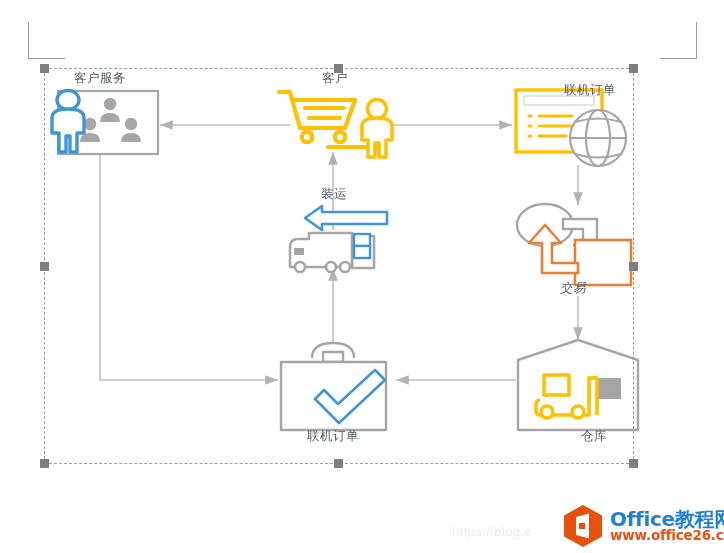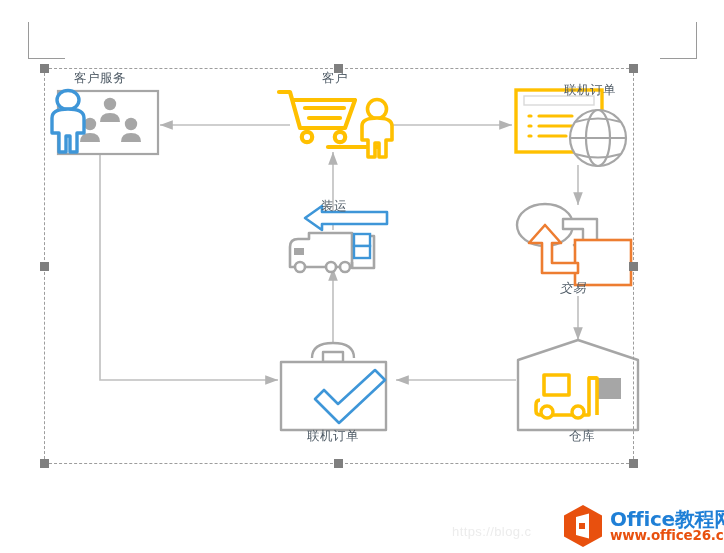--- a/index.html
+++ b/index.html
@@ -247,24 +247,24 @@
           <circle cx="547" cy="412" r="6"></circle>
           <circle cx="578" cy="412" r="6"></circle>
         </g>
       </g>
     </g>
   </svg>
 
   <div class="label center" style="left:100px; top:70px;">客户服务</div>
   <div class="label center" style="left:335px; top:70px;">客户</div>
   <div class="label center" style="left:590px; top:70px;margin-top:12px;">联机订单</div>
-  <div class="label center" style="left:334px; top:198px;">装运</div>
+  <div class="label center" style="left:334px; top:186px;">装运</div>
   <div class="label center" style="left:573px; top:280px;font-style:italic;">交易</div>
   <div class="label center" style="left:333px; top:428px;">联机订单</div>
-  <div class="label center" style="left:582px; top:428px;">仓库</div>
+  <div class="label center" style="left:594px; top:428px;">仓库</div>
 
   <div class="sel-frame"></div>
   <div class="handle" style="left:40px; top:64px;"></div>
   <div class="handle" style="left:334px; top:64px;"></div>
   <div class="handle" style="left:629px; top:64px;"></div>
   <div class="handle" style="left:40px; top:262px;"></div>
   <div class="handle" style="left:629px; top:262px;"></div>
   <div class="handle" style="left:40px; top:459px;"></div>
   <div class="handle" style="left:334px; top:459px;"></div>
   <div class="handle" style="left:629px; top:459px;"></div>

